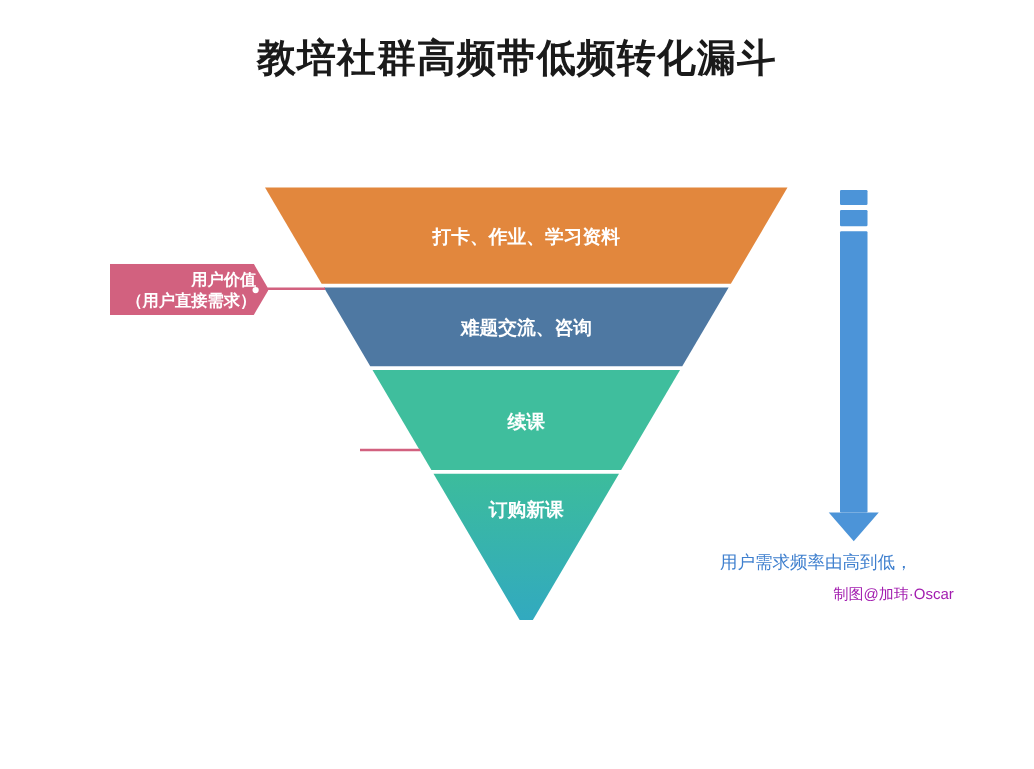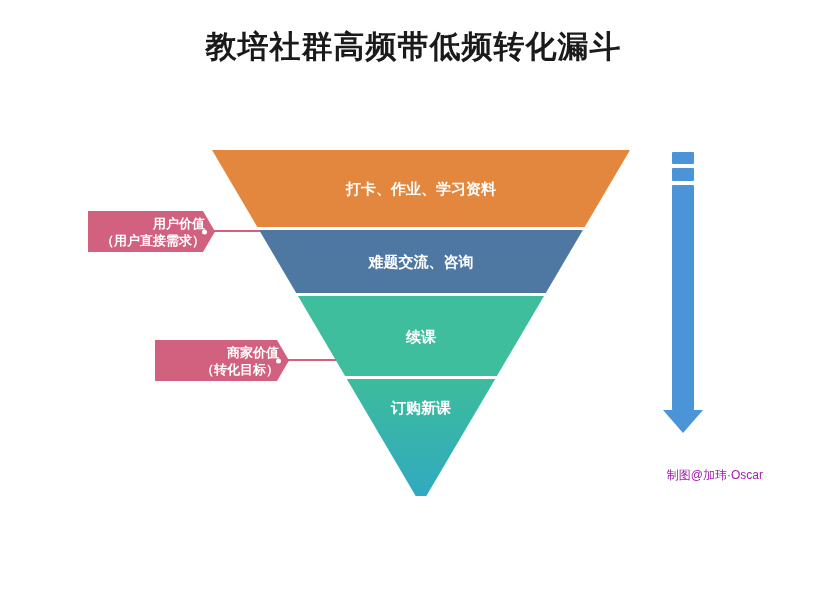--- a/index.html
+++ b/index.html
@@ -76,25 +76,21 @@
     </g>
   </svg>
 
   <div class="tag tag1" style="background-color: rgb(210, 97, 127);">
     <span>用户价值</span>
     <span>（用户直接需求）</span>
     <span class="dot"></span>
   </div>
   <div class="connector connector1" style="background-color: rgb(210, 97, 127);"></div>
 
-  <div class="tag tag2" style="background-color: rgb(210, 97, 127);">
-    <span>商家价值</span>
-    <span>（转化目标）</span>
-    <span class="dot"></span>
-  </div>
   <div class="connector connector2" style="background-color: rgb(210, 97, 127);"></div>
 
   <div class="caption" style="color: rgb(62, 127, 206);">
+    <div>用户需求频率由高到低，</div>
   </div>
 
   <div class="credit" style="color: #a21caf;">制图@加玮·Oscar</div>
 
 </div>
 
 </body></html>

